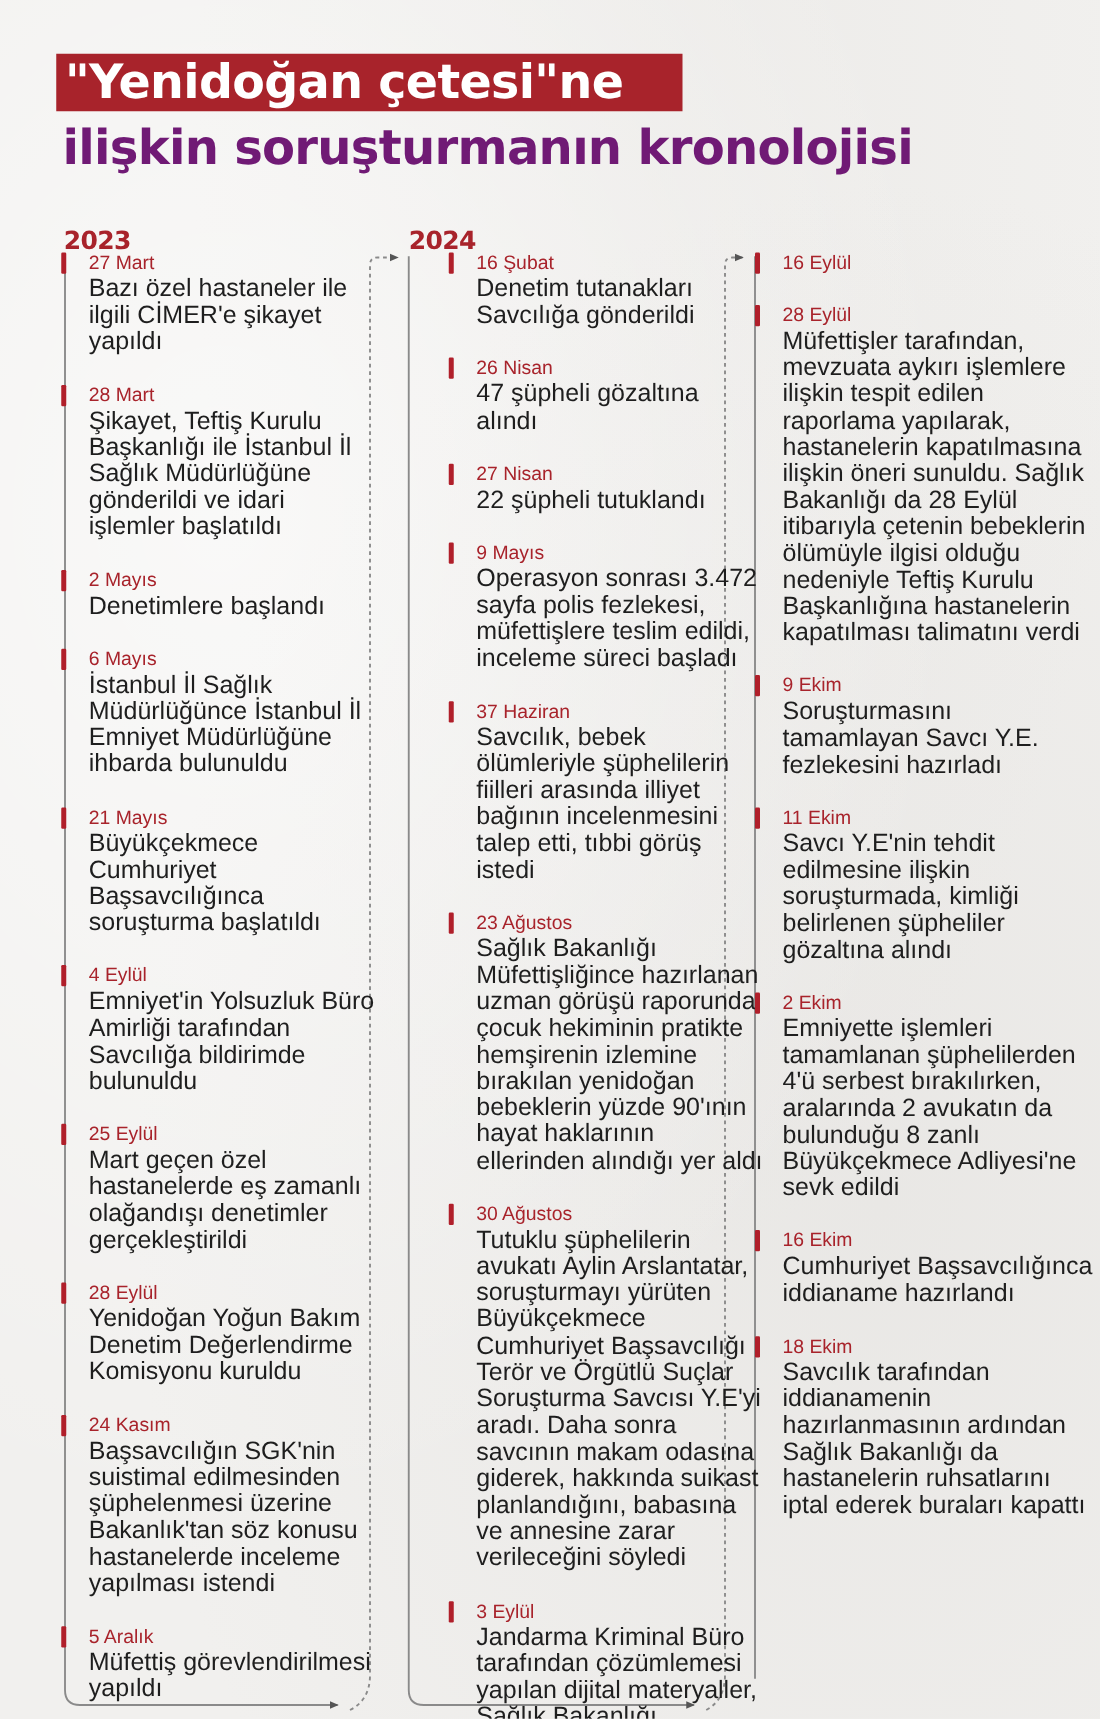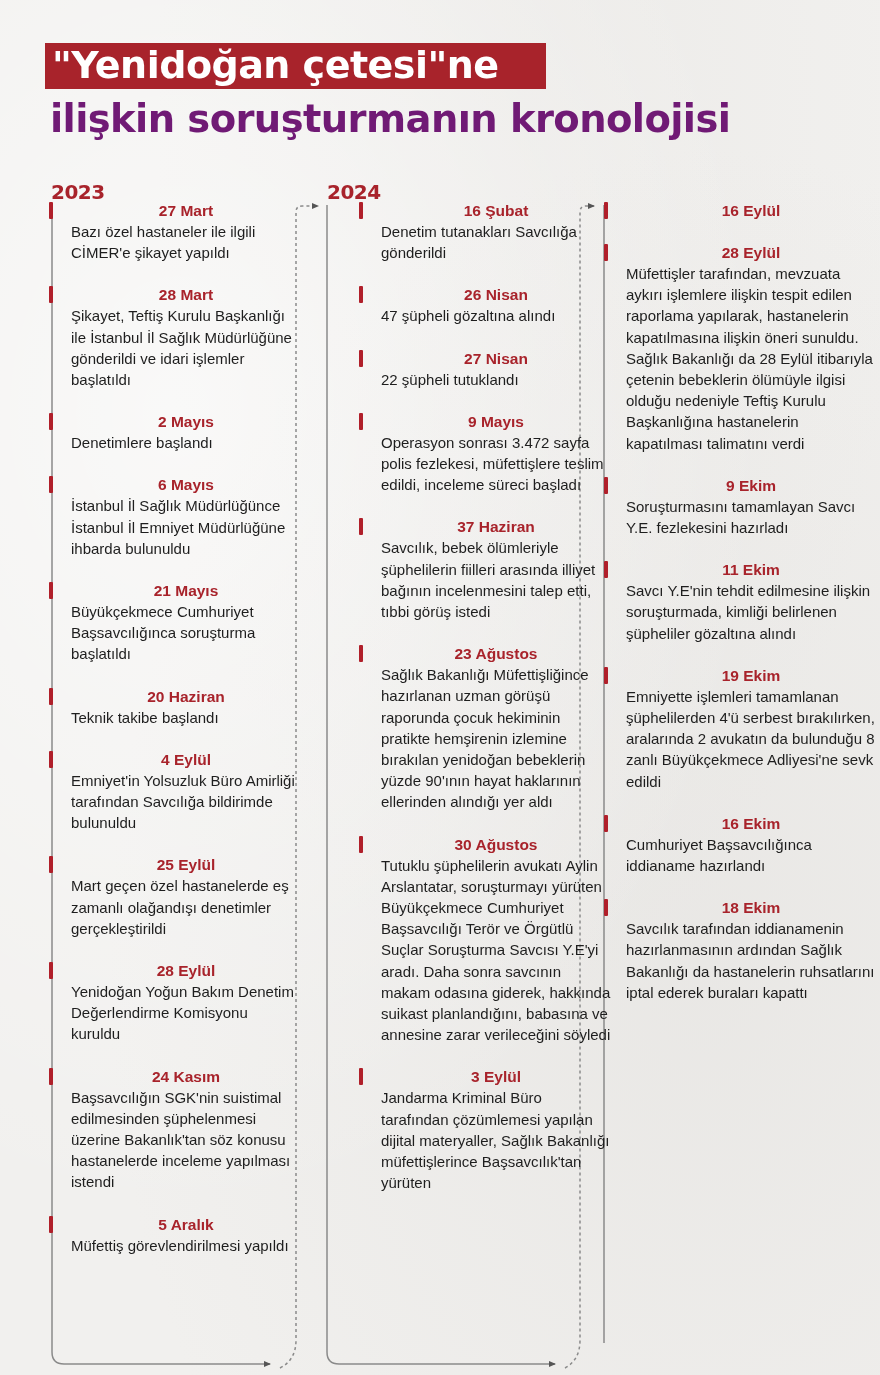--- a/index.html
+++ b/index.html
@@ -32,26 +32,26 @@
   .year {
     position: absolute; top: 160px;
     font-family: "DejaVu Sans", sans-serif; font-weight: bold;
     font-size: 20px; color: #a8232b; letter-spacing: -0.5px; margin-top: 20px;
   }
   .col {
     position: absolute; top: 200px;
   }
   .item { position: relative; margin-bottom: 21px; }
   .date {
-    font-family: "Liberation Sans", sans-serif; font-weight: bold;
-    font-size: 15.5px; color: #a8232b; line-height: 21px; text-align: center;
+    font-family: "Liberation Sans", sans-serif; font-weight: normal;
+    font-size: 15.5px; color: #a8232b; line-height: 21px;
   }
   .desc {
     font-family: "Liberation Sans", sans-serif;
-    font-size: 15px; color: #1e1e1e; line-height: 21.2px;
+    font-size: 20px; color: #1e1e1e; line-height: 21.2px;
   }
   .marker {
     position: absolute; left: -22px; top: 2px; width: 4px; height: 17px;
     background: #b01f2a; border-radius: 1px;
   }
   svg.lines { position: absolute; left: 0; top: 0; }
 </style>
 </head>
 <body>
 
@@ -101,25 +101,20 @@
       <div class="date">6 Mayıs</div>
       <div class="desc">İstanbul İl Sağlık Müdürlüğünce İstanbul İl Emniyet Müdürlüğüne ihbarda bulunuldu</div>
     </div>
     <div class="item">
       <span class="marker"></span>
       <div class="date">21 Mayıs</div>
       <div class="desc">Büyükçekmece Cumhuriyet Başsavcılığınca soruşturma başlatıldı</div>
     </div>
     <div class="item">
       <span class="marker"></span>
-      <div class="date">20 Haziran</div>
-      <div class="desc">Teknik takibe başlandı</div>
-    </div>
-    <div class="item">
-      <span class="marker"></span>
       <div class="date">4 Eylül</div>
       <div class="desc">Emniyet'in Yolsuzluk Büro Amirliği tarafından Savcılığa bildirimde bulunuldu</div>
     </div>
     <div class="item">
       <span class="marker"></span>
       <div class="date">25 Eylül</div>
       <div class="desc">Mart geçen özel hastanelerde eş zamanlı olağandışı denetimler gerçekleştirildi</div>
     </div>
     <div class="item">
       <span class="marker"></span>
@@ -194,21 +189,21 @@
       <div class="date">9 Ekim</div>
       <div class="desc">Soruşturmasını tamamlayan Savcı Y.E. fezlekesini hazırladı</div>
     </div>
     <div class="item">
       <span class="marker"></span>
       <div class="date">11 Ekim</div>
       <div class="desc">Savcı Y.E'nin tehdit edilmesine ilişkin soruşturmada, kimliği belirlenen şüpheliler gözaltına alındı</div>
     </div>
     <div class="item">
       <span class="marker"></span>
-      <div class="date">19 Ekim</div>
+      <div class="date">2 Ekim</div>
       <div class="desc">Emniyette işlemleri tamamlanan şüphelilerden 4'ü serbest bırakılırken, aralarında 2 avukatın da bulunduğu 8 zanlı Büyükçekmece Adliyesi'ne sevk edildi</div>
     </div>
     <div class="item">
       <span class="marker"></span>
       <div class="date">16 Ekim</div>
       <div class="desc">Cumhuriyet Başsavcılığınca iddianame hazırlandı</div>
     </div>
     <div class="item">
       <span class="marker"></span>
       <div class="date">18 Ekim</div>

